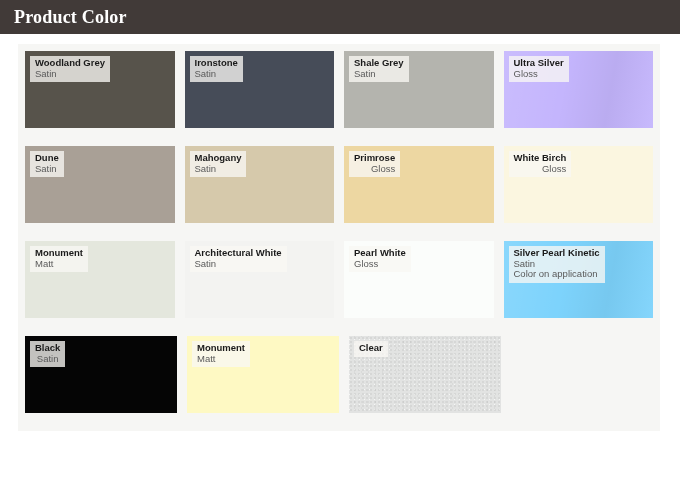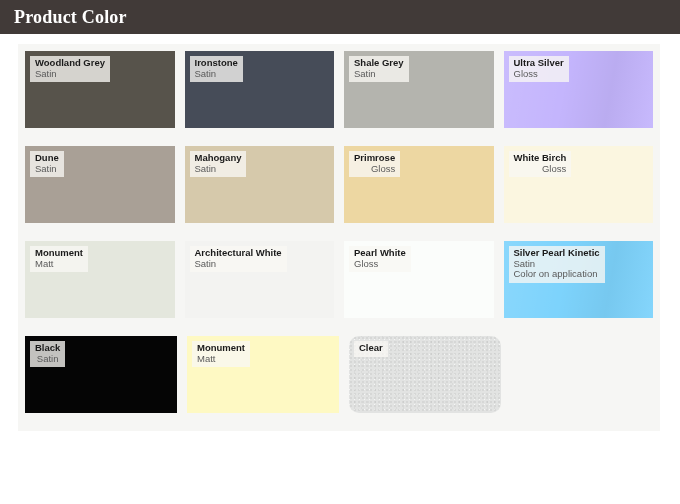--- a/index.html
+++ b/index.html
@@ -225,20 +225,20 @@
           <span class="swatch-name">Black</span>
           <span class="swatch-finish">Satin</span>
         </div>
       </div>
       <div class="swatch-cell" style="background: #fef9c3;">
         <div class="swatch-label">
           <span class="swatch-name">Monument</span>
           <span class="swatch-finish">Matt</span>
         </div>
       </div>
-      <div class="swatch-cell" style="background: rgb(226, 227, 226); border-radius: 10px;">
+      <div class="swatch-cell" style="background: rgb(226, 227, 226);">
         <div class="tex speckle"></div>
         <div class="swatch-label">
           <span class="swatch-name">Clear</span>
         </div>
       </div>
     </div>
   </div>
 
 </body></html>

